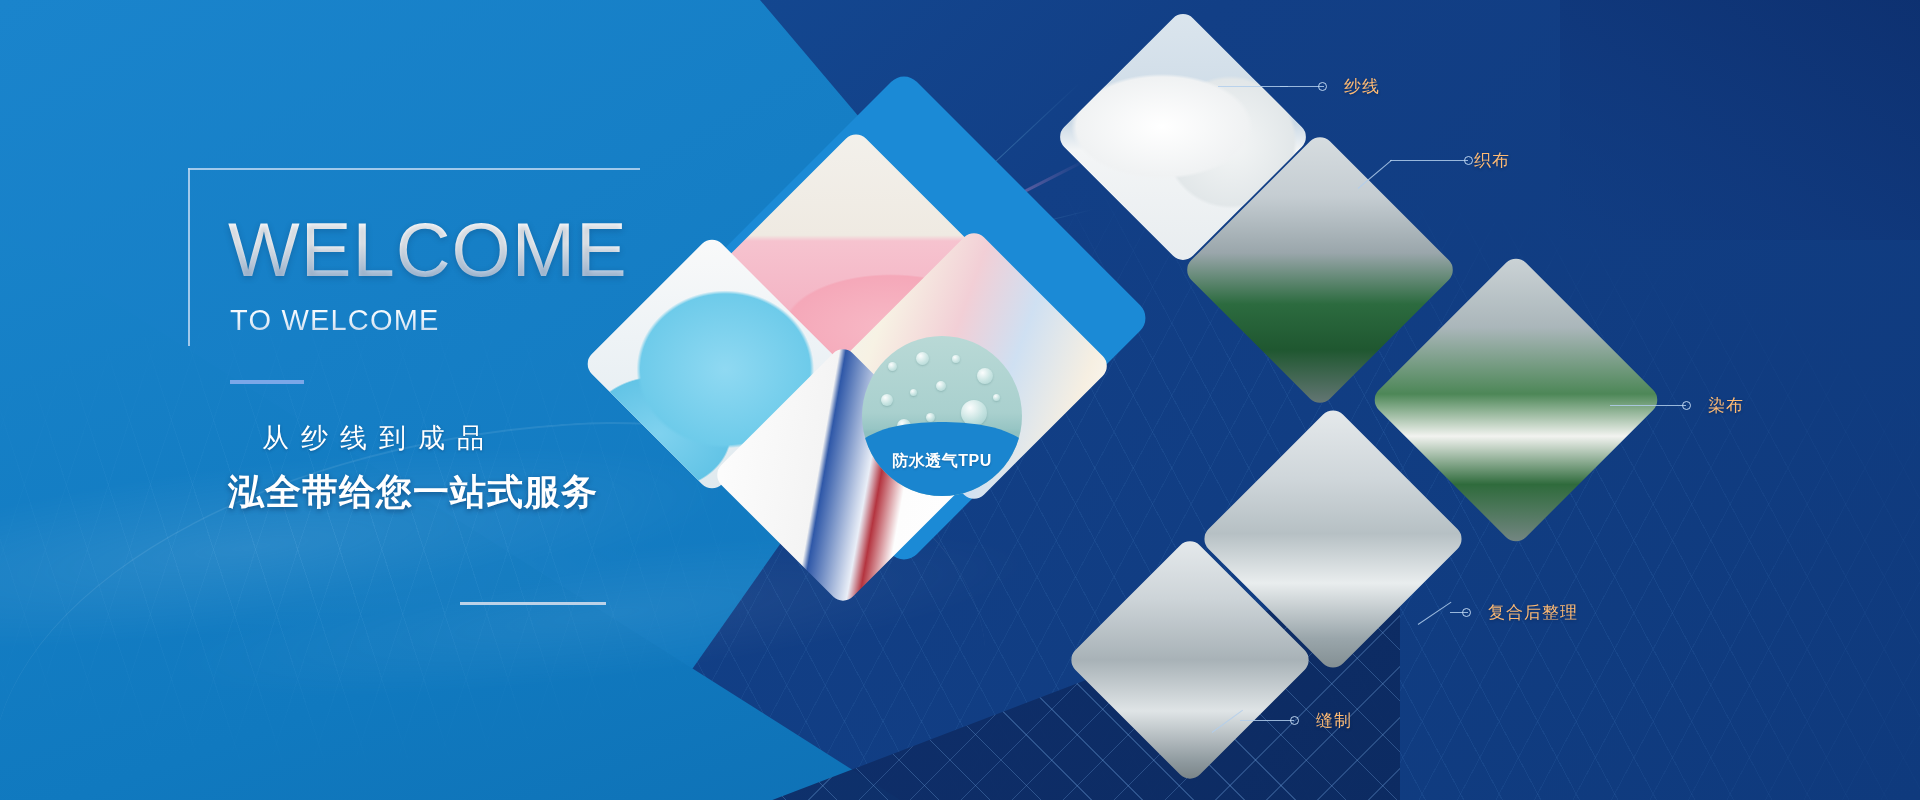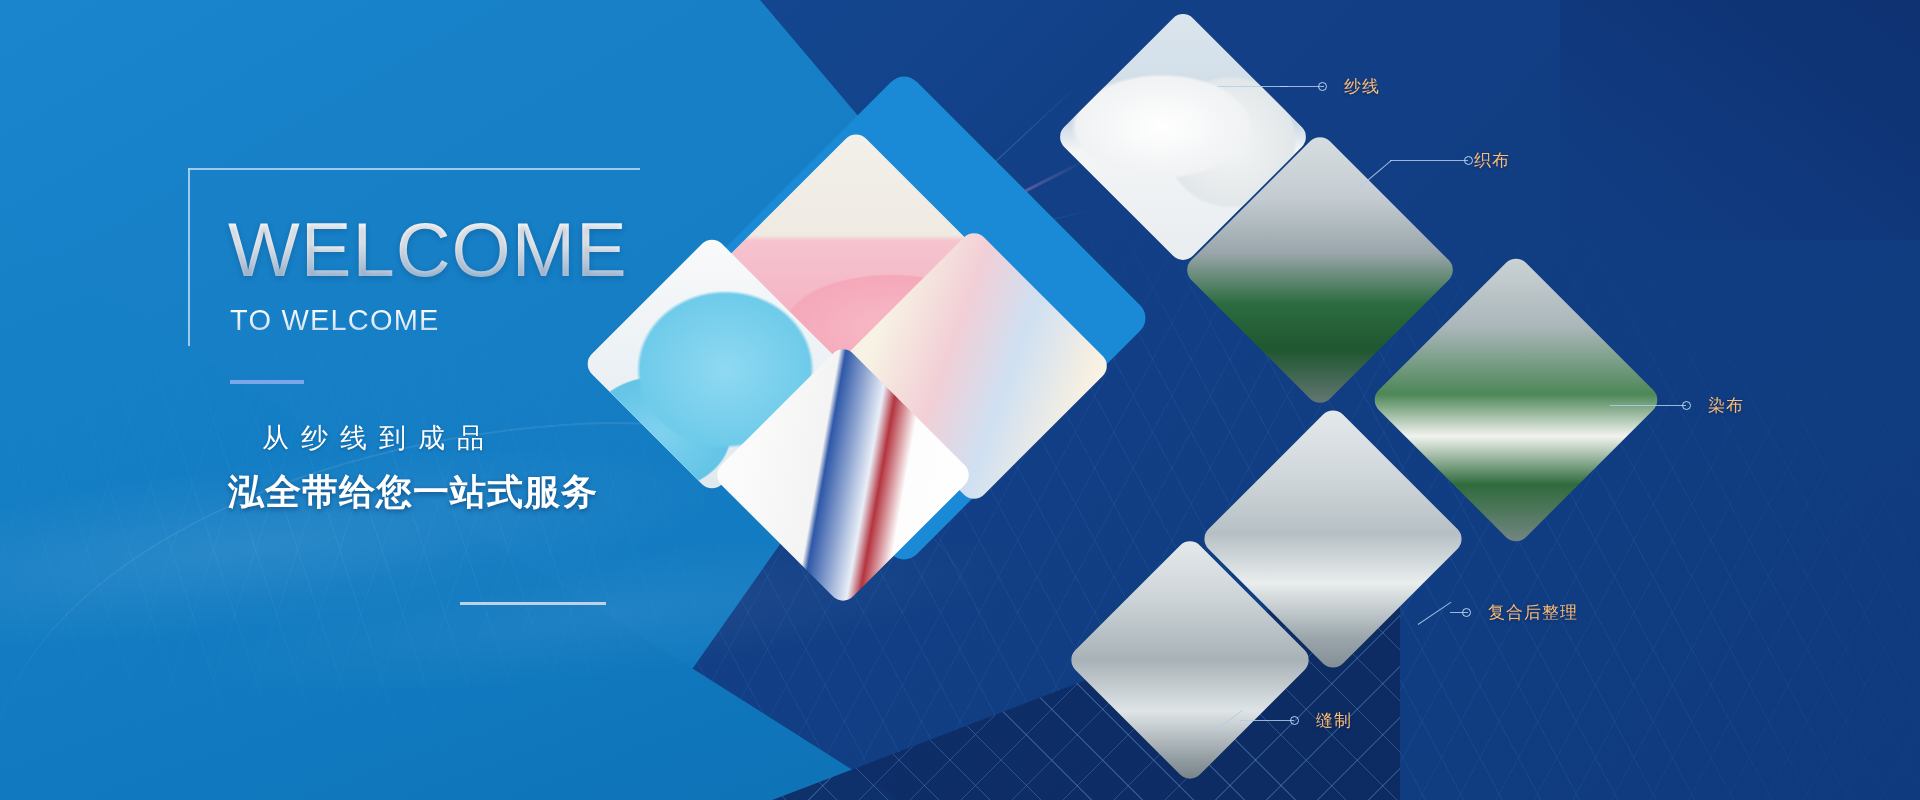--- a/index.html
+++ b/index.html
@@ -272,20 +272,38 @@
   </div>
 
   <div class="dia" style="left:876px; top:268px; width:196px; height:196px;">
     <div class="inner ph-mat"></div>
   </div>
 
   <div class="dia" style="left:750px; top:382px; width:186px; height:186px;">
     <div class="inner ph-bib"></div>
   </div>
 
+  <div class="tpu">
+    <div class="water">
+      <i style="left:16%;  top:16%; width:9px;  height:9px;"></i>
+      <i style="left:34%;  top:10%; width:13px; height:13px;"></i>
+      <i style="left:56%;  top:12%; width:8px;  height:8px;"></i>
+      <i style="left:72%;  top:20%; width:16px; height:16px;"></i>
+      <i style="left:12%;  top:36%; width:12px; height:12px;"></i>
+      <i style="left:30%;  top:33%; width:7px;  height:7px;"></i>
+      <i style="left:46%;  top:28%; width:10px; height:10px;"></i>
+      <i style="left:62%;  top:40%; width:26px; height:26px;"></i>
+      <i style="left:22%;  top:52%; width:14px; height:14px;"></i>
+      <i style="left:40%;  top:48%; width:9px;  height:9px;"></i>
+      <i style="left:50%;  top:56%; width:6px;  height:6px;"></i>
+      <i style="left:82%;  top:36%; width:7px;  height:7px;"></i>
+    </div>
+    <div class="wave"></div>
+    <div class="label">防水透气TPU</div>
+  </div>
 
   <div class="dia" style="left:1092px; top:46px; width:182px; height:182px;">
     <div class="inner ph-yarn"></div>
   </div>
 
   <div class="dia" style="left:1222px; top:172px; width:196px; height:196px;">
     <div class="inner ph-weave"></div>
   </div>
 
   <div class="dia" style="left:1412px; top:296px; width:208px; height:208px;">

